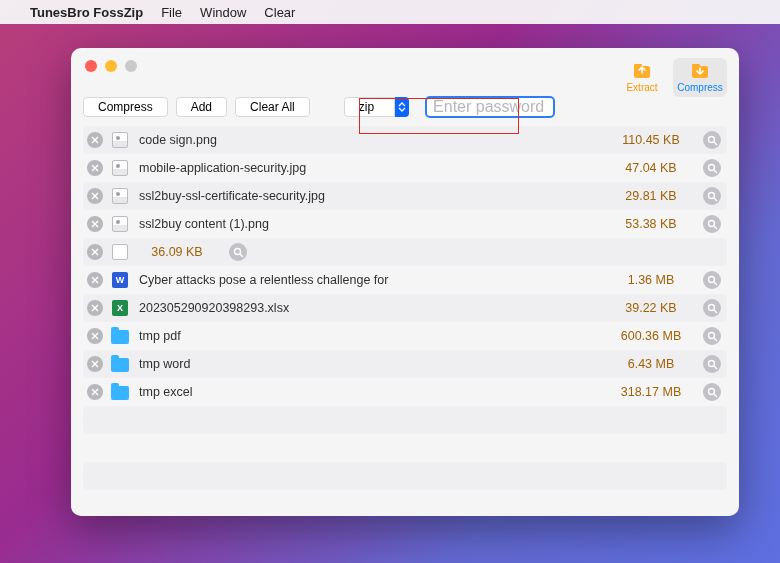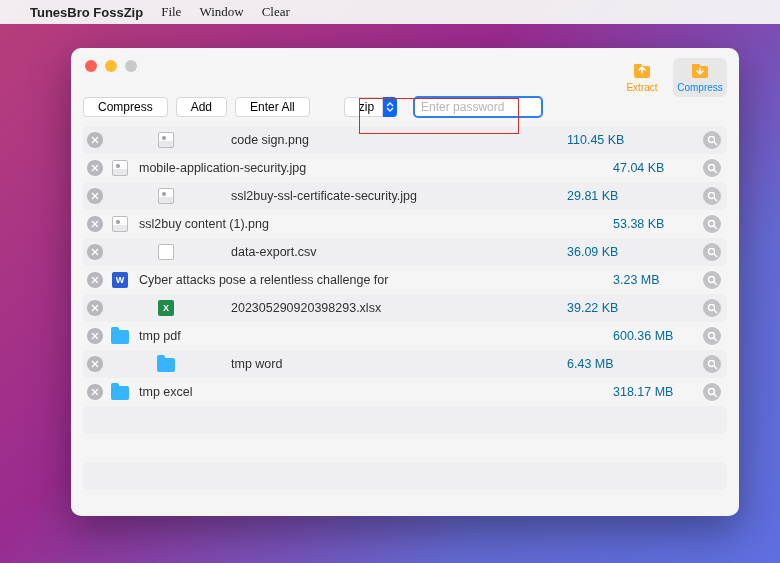--- a/index.html
+++ b/index.html
@@ -1,55 +1,55 @@
 <!DOCTYPE html>
 <html><head>
 <meta charset="utf-8">
 <style>
   * { box-sizing: border-box; margin: 0; padding: 0; font-family: -apple-system, "Helvetica Neue", Arial, sans-serif; }
   body { width: 780px; height: 563px; overflow: hidden; background: linear-gradient(135deg,#b83e7a 0%,#9a2b8f 40%,#6369d1 75%,#5e6fe0 100%); }
   
   .menubar { height: 24px; background: rgba(245,245,247,0.95); display:flex; align-items:center; padding:0 12px; font-size:13px; color:#222; gap:18px; }
   .menubar .apple { font-size:14px; }
   .menubar .apptitle { font-weight:600; }
-  .menubar .menuitem { cursor:default;font-family:Liberation Serif, serif; }
+  .menubar .menuitem { cursor:default; }
   
   .window { position:absolute; left:71px; top:48px; width:668px; height:468px; background:#f5f5f6; border-radius:10px; box-shadow:0 15px 40px rgba(0,0,0,0.35); display:flex; flex-direction:column; overflow:hidden; }
   .titlebar { height:48px; display:flex; align-items:flex-start; padding:10px 12px 0 14px; }
   .traffic { display:flex; gap:8px; margin-top:2px;}
   .dot { width:12px; height:12px; border-radius:50%; }
   .dot.r { background:#ff5f57; }
   .dot.y { background:#febc2e; }
   .dot.g { background:#c9c9c9; }
   .tbar-right { margin-left:auto; display:flex; gap:4px; }
   .tbbtn { width:54px; display:flex; flex-direction:column; align-items:center; gap:2px; padding:2px 2px 4px; border-radius:6px; font-size:10.5px; cursor:pointer; }
   .tbbtn.active { background:#e7e7e8; color:#0a84ff; }
   .tbbtn .ticon { width:22px; height:20px; display:flex; align-items:center; justify-content:center; }
   .tbbtn .lab { font-size:10px; }
   .tbbtn .lab.ext { color:#ff9600; }
   .tbbtn .lab.cmp { color:#0a84ff; }
   
   .toolbar2 { height:26px; display:flex; align-items:center; padding:0 12px; gap:8px; margin-top:-2px; margin-bottom:6px; }
   .pillbtn { height:20px; padding:0 14px; background:#fff; border:1px solid #d7d7da; border-radius:4px; font-size:12px; display:flex; align-items:center; cursor:pointer; }
   .fmt { display:flex; align-items:center; }
-  .fmt .pillbtn { border-top-right-radius:0; border-bottom-right-radius:0; padding-right:8px; }
+  .fmt .pillbtn { border-top-right-radius:0; border-bottom-right-radius:0; padding-right:20px; }
   .fmt .stepper { width:14px; height:20px; background:#0a66ff; border-radius:0 4px 4px 0; display:flex; flex-direction:column; align-items:center; justify-content:center; cursor:pointer; }
   .fmt .stepper svg { display:block; }
   .pwbox { margin-left:8px; width:130px; height:22px; border:2px solid #2f7df6; border-radius:5px; background:#fff; display:flex; align-items:center; padding:0 6px; }
-  .pwbox input { border:none; outline:none; width:100%; font-size:12px; background:transparent; color:#333; }
+  .pwbox input { border:none; outline:none; width:100%; font-size:16px; background:transparent; color:#333; }
   .pwbox input::placeholder { color:#b6b6bb; }
   .hl { position:absolute; border:1.5px solid #d92a2a; pointer-events:none; }
   
   .filelist { flex:1; padding:0 12px 14px 12px; overflow:hidden; }
   .row { height:28px; display:flex; align-items:center; border-radius:5px; padding:0 6px 0 4px; font-size:12.5px; color:#303033; }
-  .row.alt { background:#efeff1;gap:46px; }
+  .row.alt { background:#efeff1; }
   .row .rem { width:16px; height:16px; border-radius:50%; background:#b7b7bc; color:#fff; display:flex; align-items:center; justify-content:center; font-size:10px; cursor:pointer; margin-right:8px; flex:0 0 16px; }
   .row .ficon { width:18px; height:18px; margin-right:10px; flex:0 0 18px; display:flex; align-items:center; justify-content:center; }
   .row .fname { flex:1; white-space:nowrap; overflow:hidden; text-overflow:ellipsis; }
-  .row .fsize { width:90px; text-align:left; padding-right:14px; color:#0369a1; }
+  .row .fsize { width:90px; text-align:center; padding-right:14px; color:#a16207; }
   .row .mag { width:18px; height:18px; border-radius:50%; background:#c1c1c6; display:flex; align-items:center; justify-content:center; cursor:pointer; flex:0 0 18px; }
   
   .ico-img { width:16px; height:16px; border:1px solid #bcbcc0; border-radius:2px; background:linear-gradient(#fff 55%,#e8e8ea 55%); position:relative; }
   .ico-img:after{content:"";position:absolute;left:3px;top:3px;width:4px;height:4px;border-radius:50%;background:#9aa0a6;}
   .ico-csv { width:16px; height:16px; border:1px solid #bcbcc0; border-radius:2px; background:#fff; }
   .ico-doc { width:16px; height:16px; border-radius:2px; background:#2a5cd7; position:relative; }
   .ico-doc:after{content:"W";position:absolute;inset:0;display:flex;align-items:center;justify-content:center;color:#fff;font-size:9px;font-weight:700;}
   .ico-xls { width:16px; height:16px; border-radius:2px; background:#1f8b4d; position:relative; }
   .ico-xls:after{content:"X";position:absolute;inset:0;display:flex;align-items:center;justify-content:center;color:#fff;font-size:9px;font-weight:700;}
   .ico-fld { width:18px; height:14px; border-radius:2px; background:#37b4ff; position:relative; margin-top:2px;}
@@ -93,21 +93,21 @@
             </svg>
         </span>
         <span class="lab cmp">Compress</span>
       </div>
     </div>
   </div>
 
   <div class="toolbar2">
     <div class="pillbtn">Compress</div>
     <div class="pillbtn">Add</div>
-    <div class="pillbtn">Enter All</div>
+    <div class="pillbtn">Clear All</div>
     <div style="width:18px"></div>
     <div class="fmt">
       <div class="pillbtn">zip</div>
       <div class="stepper">
         <svg width="8" height="6" viewBox="0 0 8 6">
             <path d="M1 5 L4 2 L7 5" stroke="#fff" stroke-width="1.3" fill="none"></path>
           </svg>
         <svg width="8" height="6" viewBox="0 0 8 6">
             <path d="M1 1 L4 4 L7 1" stroke="#fff" stroke-width="1.3" fill="none"></path>
           </svg>
@@ -193,40 +193,39 @@
       </div>
       <div class="row alt">
         <div class="rem">
           <svg width="8" height="8" viewBox="0 0 8 8">
             <path d="M1 1 L7 7 M7 1 L1 7" stroke="#fff" stroke-width="1.4"></path>
           </svg>
         </div>
         <div class="ficon">
           <div class="ico-csv"></div>
         </div>
-        <div class="fname">data-export.csv</div>
         <div class="fsize">36.09 KB</div>
         <div class="mag">
           <svg width="11" height="11" viewBox="0 0 11 11">
             <circle cx="4.5" cy="4.5" r="3" fill="none" stroke="#fff" stroke-width="1.4"></circle>
             <path d="M7 7 L10 10" stroke="#fff" stroke-width="1.4"></path>
           </svg>
         </div>
       </div>
       <div class="row">
         <div class="rem">
           <svg width="8" height="8" viewBox="0 0 8 8">
             <path d="M1 1 L7 7 M7 1 L1 7" stroke="#fff" stroke-width="1.4"></path>
           </svg>
         </div>
         <div class="ficon">
           <div class="ico-doc"></div>
         </div>
         <div class="fname">Cyber attacks pose a relentless challenge for</div>
-        <div class="fsize">3.23 MB</div>
+        <div class="fsize">1.36 MB</div>
         <div class="mag">
           <svg width="11" height="11" viewBox="0 0 11 11">
             <circle cx="4.5" cy="4.5" r="3" fill="none" stroke="#fff" stroke-width="1.4"></circle>
             <path d="M7 7 L10 10" stroke="#fff" stroke-width="1.4"></path>
           </svg>
         </div>
       </div>
       <div class="row alt">
         <div class="rem">
           <svg width="8" height="8" viewBox="0 0 8 8">

